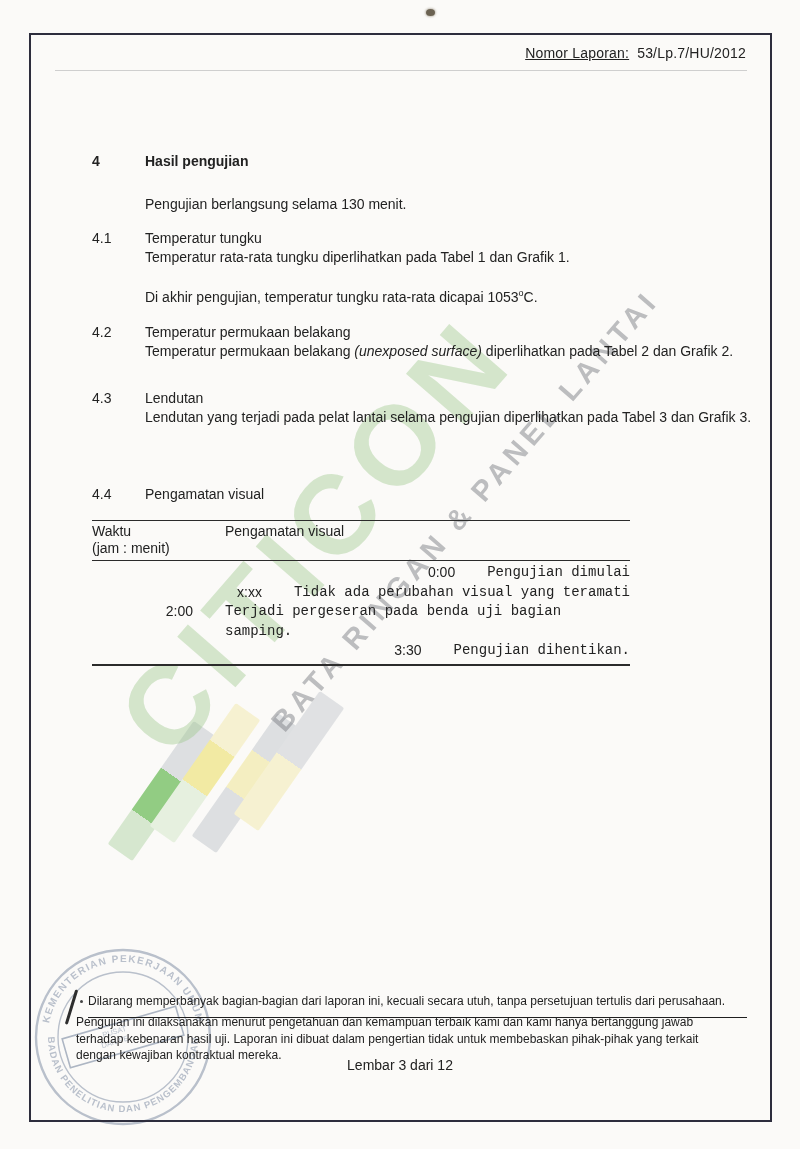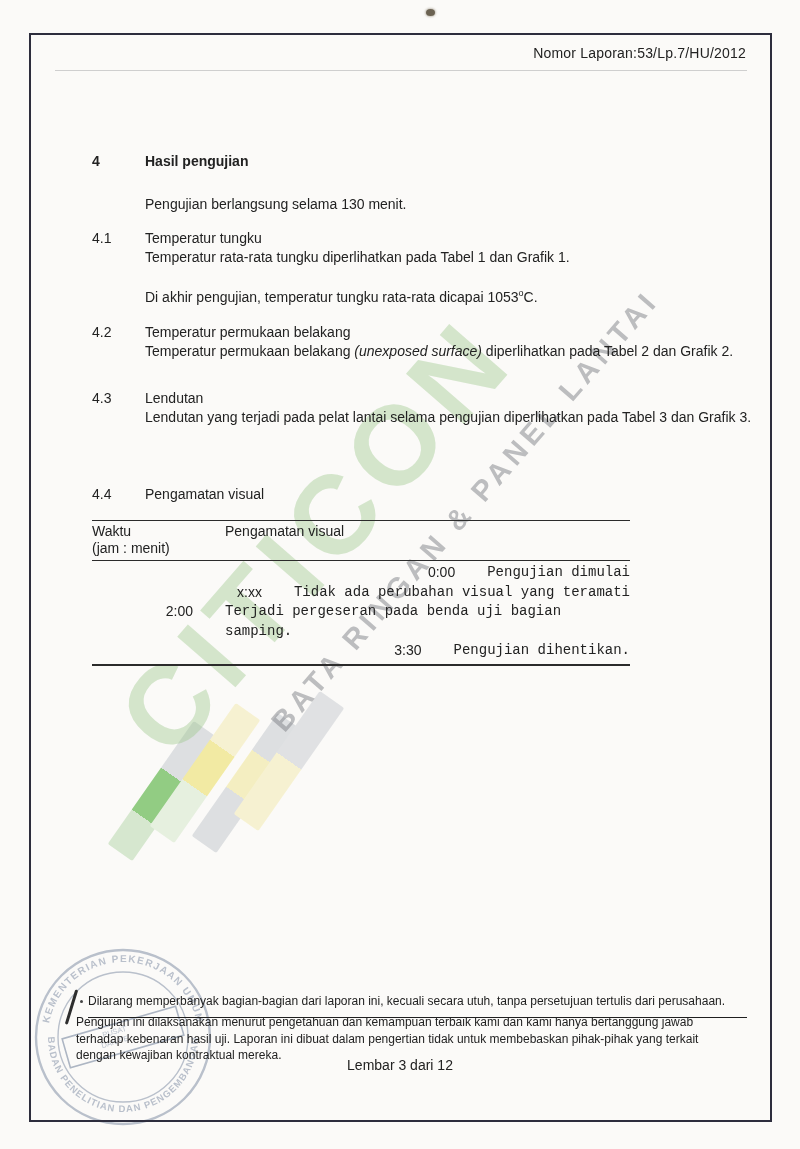--- a/index.html
+++ b/index.html
@@ -15,21 +15,21 @@
   }
   .border-box{
     position:absolute; left:29px; top:33px; width:739px; height:1085px;
     border:2px solid #2d2d3d; z-index:3; pointer-events:none;
   }
   
   .report-no{
     position:absolute; top:45px; right:54px; font-size:14px; z-index:4;
     letter-spacing:.2px; white-space:nowrap;
   }
-  .report-no .lbl{}
+  .report-no .lbl{margin-right:8px;text-decoration:underline;}
   .header-rule{
     position:absolute; left:55px; top:70px; width:692px; height:1px;
     background:#cfcfcf; z-index:4;
   }
   
   .wm{position:absolute; inset:0; z-index:1;}
   .wm-brand{
     position:absolute; left:192px; top:648px; height:132px; line-height:132px;
     transform:rotate(-49deg); transform-origin:left bottom;
     font-size:112px; font-weight:800; letter-spacing:10px;

